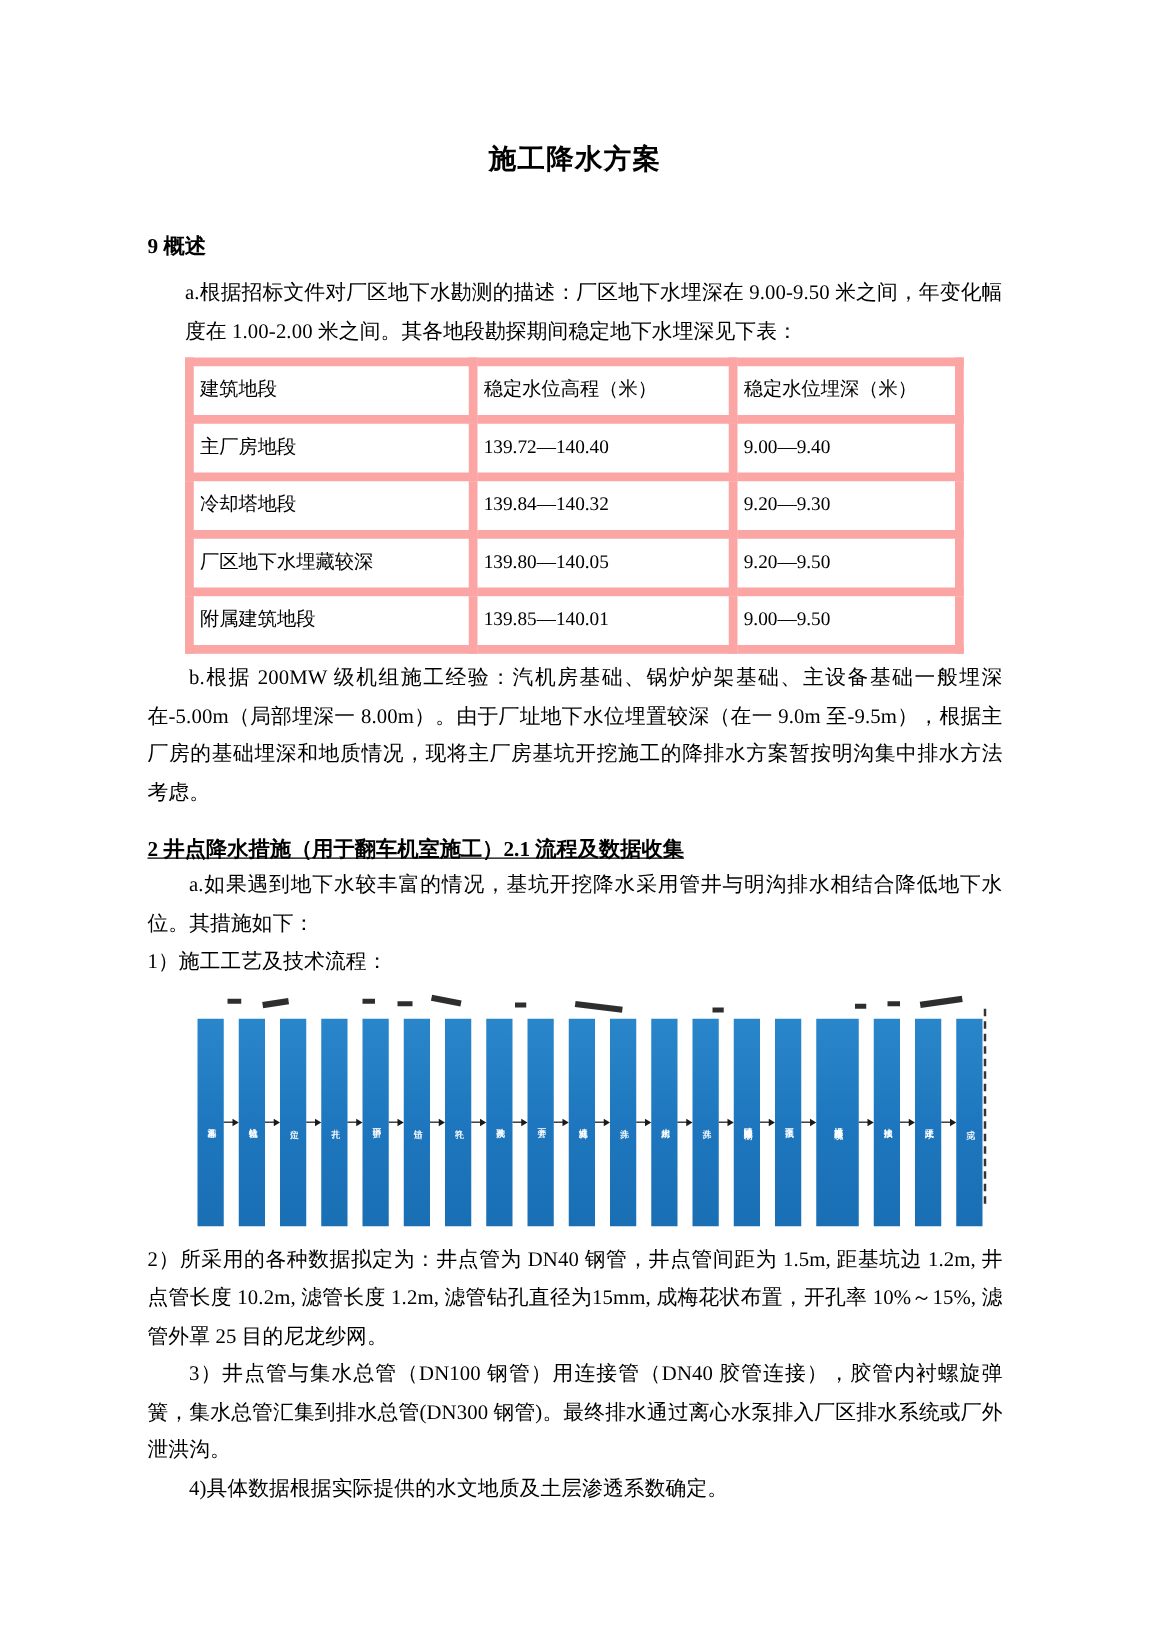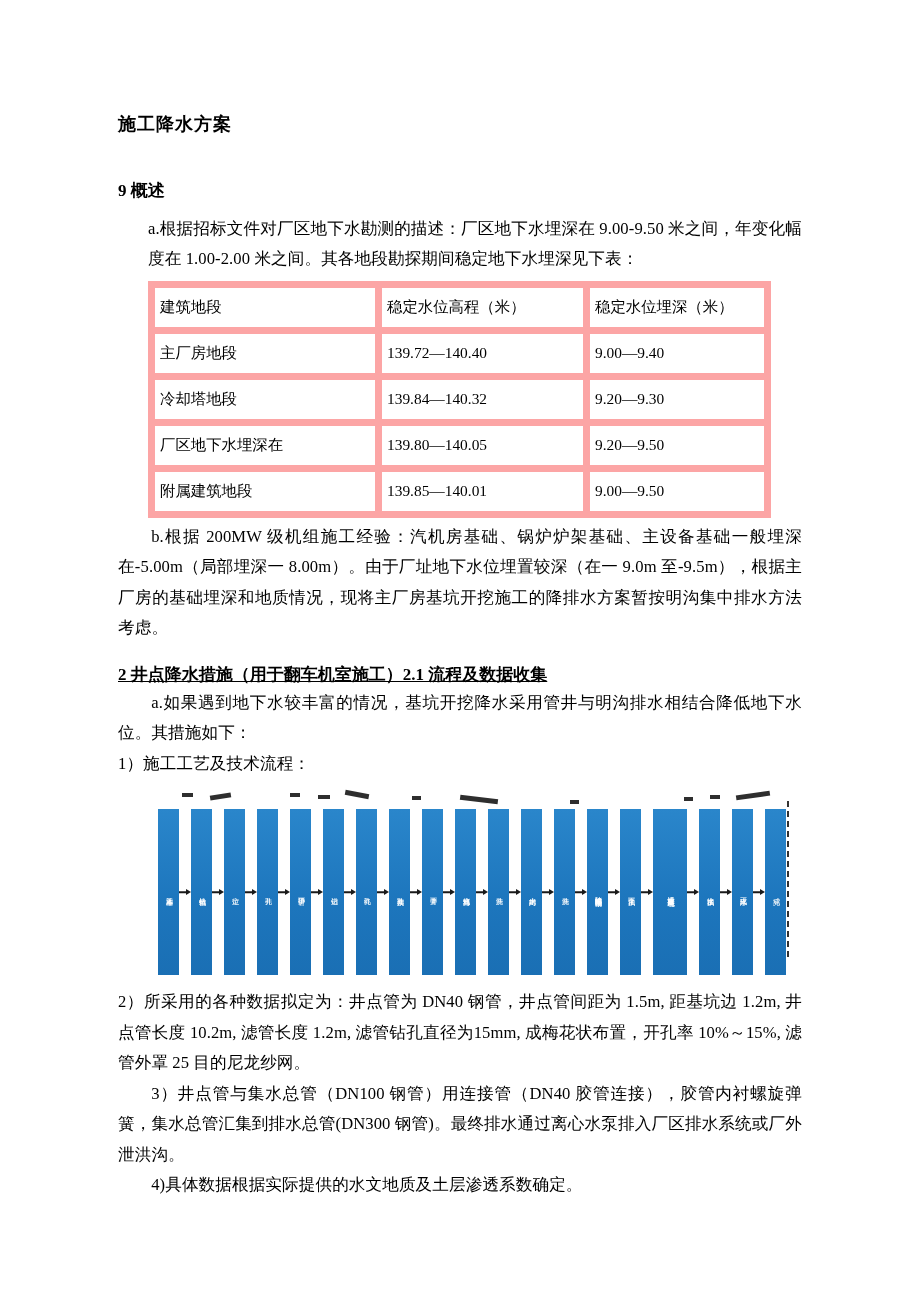--- a/index.html
+++ b/index.html
@@ -26,21 +26,22 @@
   }
   .content {
     position: absolute;
     left: 118px;
     top: 0;
     width: 684px;
   }
 
   
   .doc-title {
-    font-size: 18px;
+    text-align: center;
+    font-size: 22px;
     font-weight: bold;
     letter-spacing: 1px;
     margin: 0;
     padding-top: 112px;
     line-height: 1.4;
   }
 
   
   .heading {
     font-size: 17px;
@@ -201,21 +202,21 @@
           <td>主厂房地段</td>
           <td>139.72—140.40</td>
           <td>9.00—9.40</td>
         </tr>
         <tr>
           <td>冷却塔地段</td>
           <td>139.84—140.32</td>
           <td>9.20—9.30</td>
         </tr>
         <tr>
-          <td>厂区地下水埋深在</td>
+          <td>厂区地下水埋藏较深</td>
           <td>139.80—140.05</td>
           <td>9.20—9.50</td>
         </tr>
         <tr>
           <td>附属建筑地段</td>
           <td>139.85—140.01</td>
           <td>9.00—9.50</td>
         </tr>
       </tbody>
     </table>

